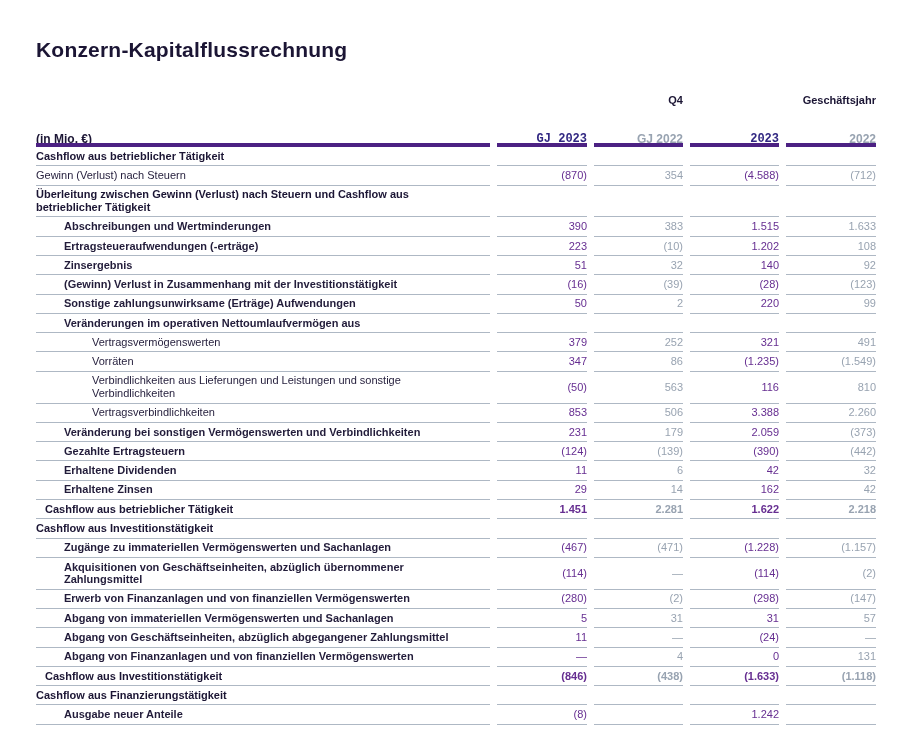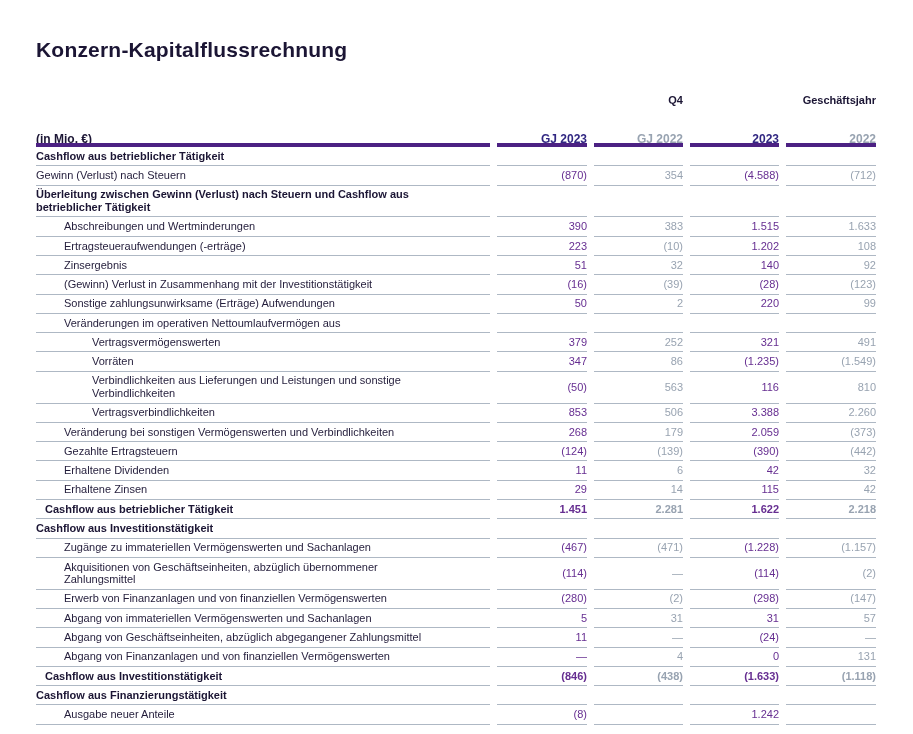--- a/index.html
+++ b/index.html
@@ -26,21 +26,21 @@
     column-gap:7px;
   }
 
   
   .hrow1{height:13px; align-items:flex-end;}
   .hrow1 .hcell{font-size:11px; font-weight:700; color:#1B1534; text-align:right; line-height:13px;}
   .hrow2{height:24px; align-items:flex-end;}
   .hrow2 .hcell{font-size:12px; font-weight:700; line-height:13px;}
   .hcell.left{text-align:left; color:#1B1534;}
   .hcell.right{text-align:right;}
-  .c-accent{color:#312782;}
+  .c-accent{color:#312782;font-family:Liberation Mono, monospace;}
   .c-gray{color:#98a3b1;margin-top:26px;}
   .hspacer{height:12px;}
 
   .rulerow div{height:4px; background:#4c2183;}
 
   
   .row{align-items:stretch;}
   .cell{
     display:flex; align-items:center;
     border-bottom:1px solid #aeb8c4;
@@ -49,21 +49,21 @@
     color:#221c3a;
     min-height:12.6px;
   }
   .cell.label{justify-content:flex-start; white-space:pre-line;}
   .cell.val{justify-content:flex-end; text-align:right;}
   .val.purple{color:#662e91;}
   .val.gray{color:#98a3b1;}
   .row.section .label{font-weight:700; color:#1B1534;}
   .row.total .label{font-weight:700; color:#1B1534; padding-left:9px;}
   .row.total .val{font-weight:700;text-align:right;}
-  .ind1{padding-left:28px;}
+  .ind1{padding-left:28px;font-weight:bold;}
   .ind2{padding-left:56px;}
 </style>
 </head>
 <body>
 
 <div class="sheet">
 
   <div class="page-title">Konzern-Kapitalflussrechnung</div>
 
   <div class="table">
@@ -197,21 +197,21 @@
   <div class="grid row item">
     <div class="cell label ind2">Vertragsverbindlichkeiten</div>
     <div class="cell val purple">853</div>
     <div class="cell val gray">506</div>
     <div class="cell val purple">3.388</div>
     <div class="cell val gray">2.260</div>
   </div>
 
   <div class="grid row item">
     <div class="cell label ind1">Veränderung bei sonstigen Vermögenswerten und Verbindlichkeiten</div>
-    <div class="cell val purple">268</div>
+    <div class="cell val purple">231</div>
     <div class="cell val gray">179</div>
     <div class="cell val purple">2.059</div>
     <div class="cell val gray">(373)</div>
   </div>
 
   <div class="grid row item">
     <div class="cell label ind1">Gezahlte Ertragsteuern</div>
     <div class="cell val purple">(124)</div>
     <div class="cell val gray">(139)</div>
     <div class="cell val purple">(390)</div>
@@ -223,21 +223,21 @@
     <div class="cell val purple">11</div>
     <div class="cell val gray">6</div>
     <div class="cell val purple">42</div>
     <div class="cell val gray">32</div>
   </div>
 
   <div class="grid row item">
     <div class="cell label ind1">Erhaltene Zinsen</div>
     <div class="cell val purple">29</div>
     <div class="cell val gray">14</div>
-    <div class="cell val purple">115</div>
+    <div class="cell val purple">162</div>
     <div class="cell val gray">42</div>
   </div>
 
   <div class="grid row total">
     <div class="cell label">Cashflow aus betrieblicher Tätigkeit</div>
     <div class="cell val purple">1.451</div>
     <div class="cell val gray">2.281</div>
     <div class="cell val purple">1.622</div>
     <div class="cell val gray">2.218</div>
   </div>

